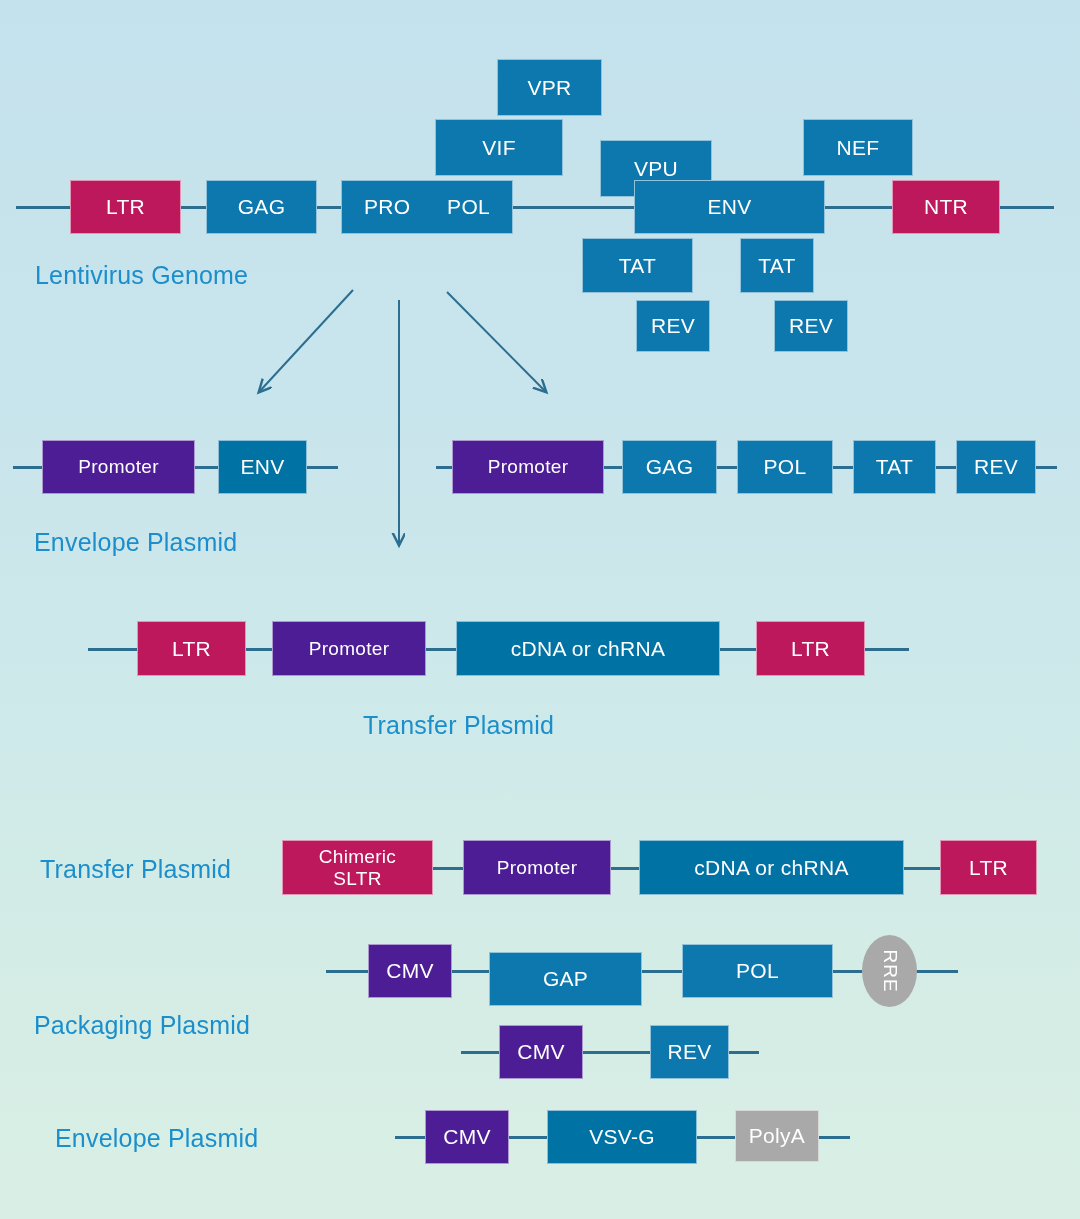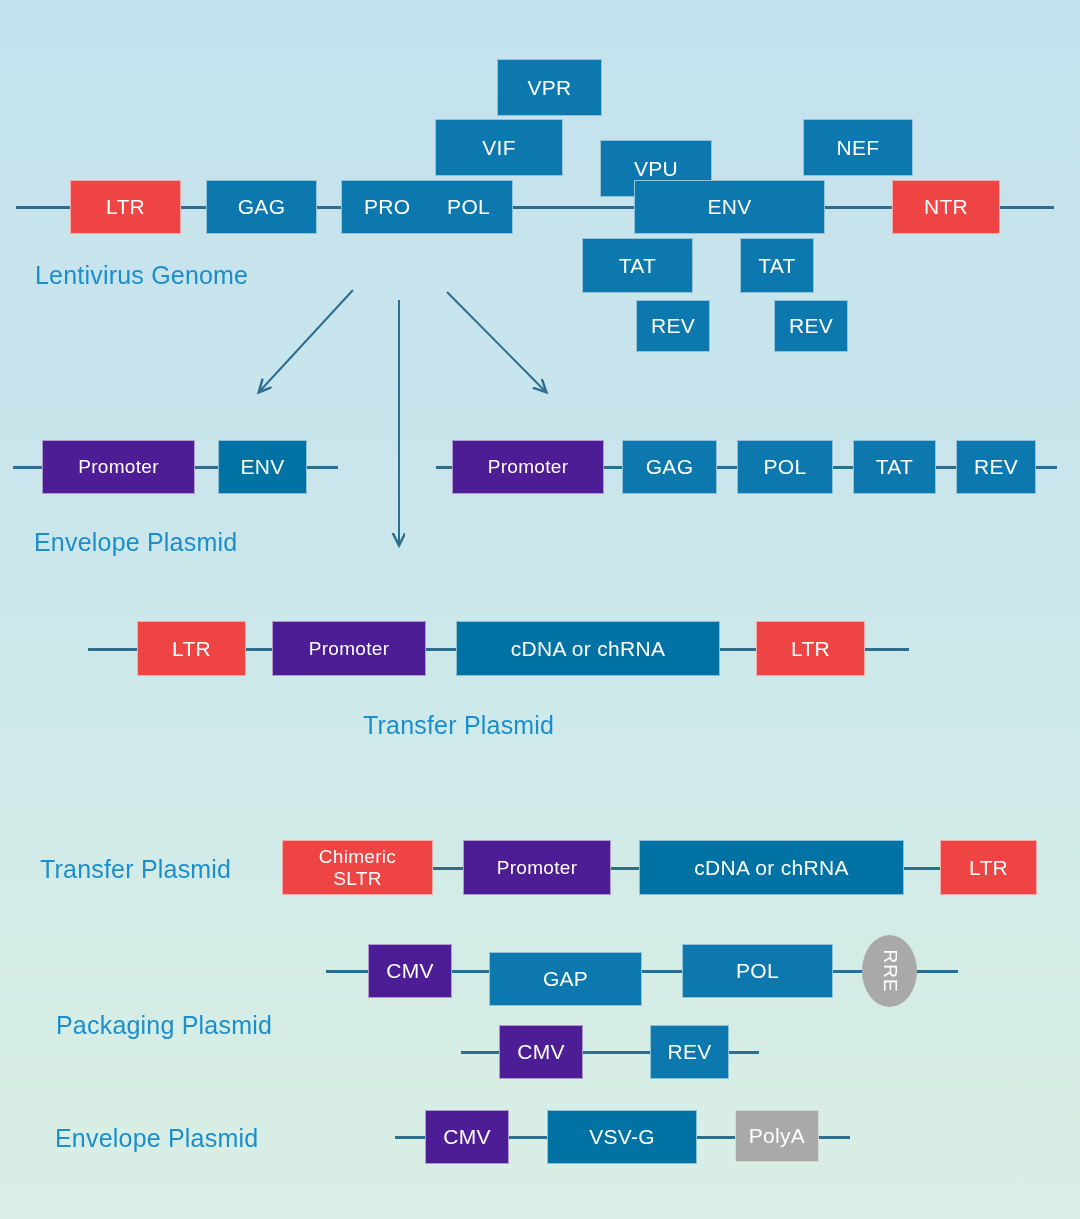--- a/index.html
+++ b/index.html
@@ -22,21 +22,21 @@
     justify-content: center;
     text-align: center;
     color: #ffffff;
     font-size: 21px;
     line-height: 1.12;
     letter-spacing: .3px;
     border: 1px solid rgba(255,255,255,.55);
   }
   .box.blue   { background: #0d78ad; }
   .box.dblue  { background: #0172a4; }
-  .box.green  { background: #ef4444; }
+  .box.green  { background: #be185d; }
   .box.lblue  { background: #4c1d95; }
   .box.gray   { background: #a9a9a9; }
 
   .box.sm  { font-size: 19px; }
 
   
   .box.dual { justify-content: space-between; padding: 0 22px; }
 
   
   .line {
@@ -210,21 +210,21 @@
   <div class="box lblue sm" style="left:463px; top:840px; width:148px; height:55px;">
     <span>Promoter</span>
   </div>
   <div class="box dblue" style="left:639px; top:840px; width:265px; height:55px;">
     <span>cDNA or chRNA</span>
   </div>
   <div class="box green" style="left:940px; top:840px; width:97px; height:55px;">
     <span>LTR</span>
   </div>
 
-  <div class="caption" style="left:56px; top:1011px;">Packaging Plasmid</div>
+  <div class="caption" style="left:34px; top:1011px;">Packaging Plasmid</div>
 
   <div class="line" style="left:326px; top:970px; width:43px;"></div>
   <div class="line" style="left:452px; top:970px; width:37px;"></div>
   <div class="line" style="left:641px; top:970px; width:42px;"></div>
   <div class="line" style="left:832px; top:970px; width:30px;"></div>
   <div class="line" style="left:916px; top:970px; width:42px;"></div>
 
   <div class="box lblue" style="left:368px; top:944px; width:84px; height:54px;">
     <span>CMV</span>
   </div>

